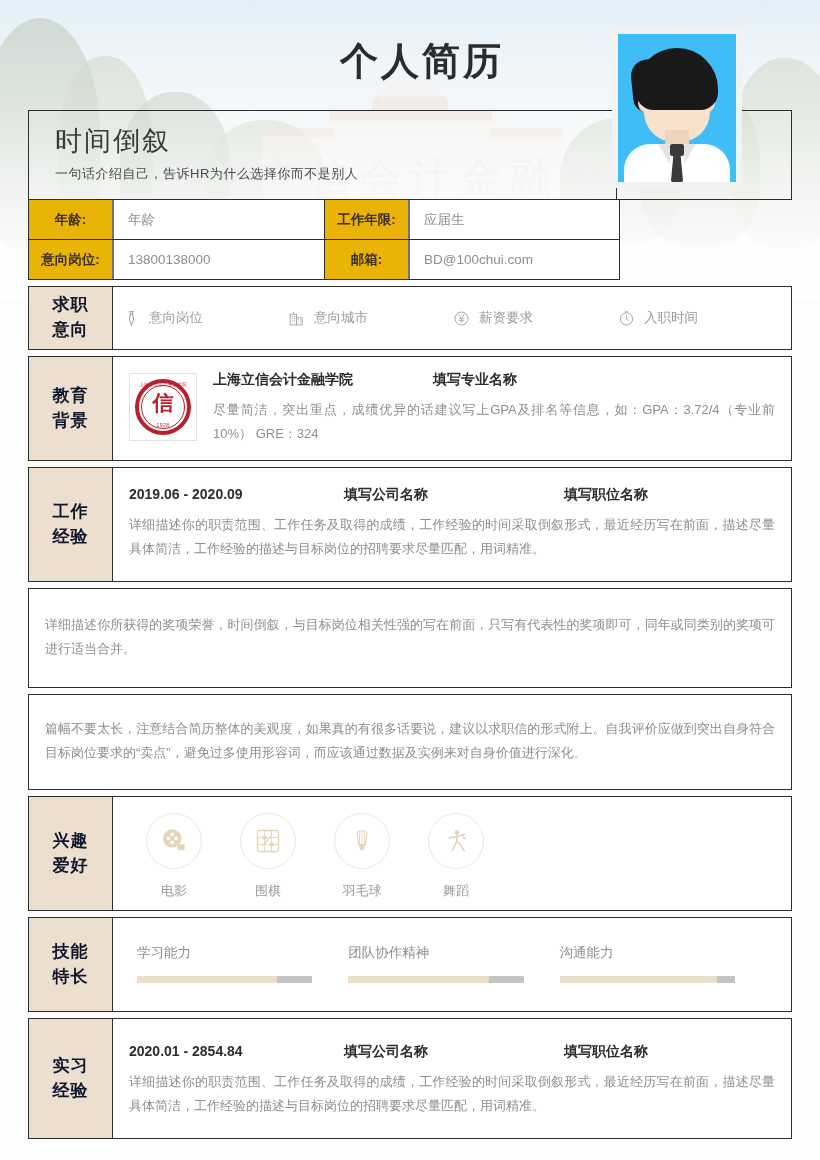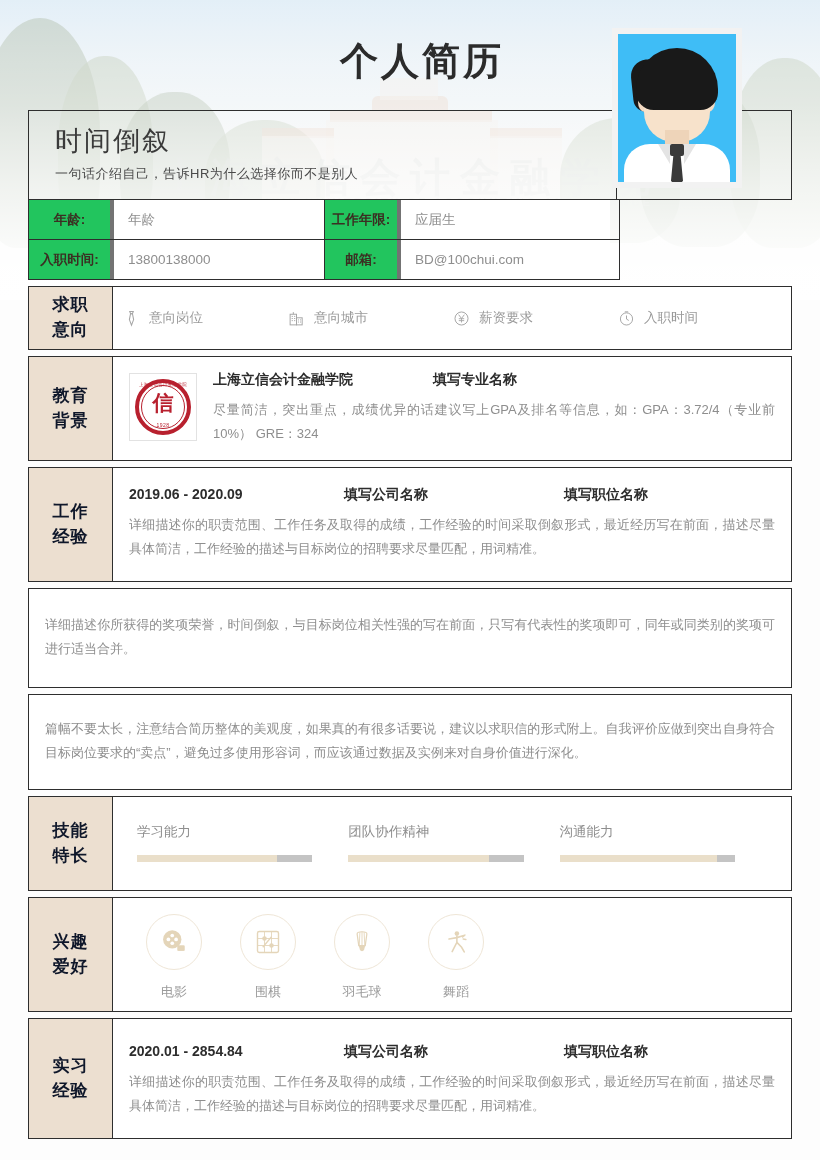--- a/index.html
+++ b/index.html
@@ -147,35 +147,35 @@
 
   
   .inforow {
     display: flex;
     border: 1px solid #2e2e2e;
     border-top: none;
     height: 40px;
     width: 592px;
   }
   .cell-lab {
-    background: #22c55e;
+    background: #eab308;
     color: #3b2f22;
     font-size: 13.5px; font-weight: 700;
     display:flex; align-items:center; justify-content:center;
-    border-right: 4px solid #737373;
+    border-right: 2px solid #737373;
   }
   .cell-val {
     display:flex; align-items:center;
     padding-left: 14px;
     font-size: 13.5px; color:#8e8e8e;
     background: #ffffff;
   }
   .w-lab-a { width: 85px; }
   .w-val-a { width: 211px; border-right: 1px solid #2e2e2e; }
-  .w-lab-b { width: 76px; }
+  .w-lab-b { width: 85px; }
   .w-val-b { width: 209px; }
 
   
   .section {
     display: flex;
     border: 1px solid #2e2e2e;
     margin-top: 6px;
     background: #ffffff;
   }
   .sec-label {
@@ -338,21 +338,21 @@
       <div class="ident-photo"></div>
     </div>
 
     <div class="inforow">
       <div class="cell-lab w-lab-a">年龄:</div>
       <div class="cell-val w-val-a">年龄</div>
       <div class="cell-lab w-lab-b">工作年限:</div>
       <div class="cell-val w-val-b">应届生</div>
     </div>
     <div class="inforow">
-      <div class="cell-lab w-lab-a">入职时间:</div>
+      <div class="cell-lab w-lab-a">意向岗位:</div>
       <div class="cell-val w-val-a">13800138000</div>
       <div class="cell-lab w-lab-b">邮箱:</div>
       <div class="cell-val w-val-b">BD@100chui.com</div>
     </div>
 
     <div class="section" style="margin-top:6px;">
       <div class="sec-label">
         <span>求职</span>
         <span>意向</span>
       </div>
@@ -444,49 +444,20 @@
 
     <div class="section">
       <div class="sec-body" style="padding:24px 16px 26px 16px;">
         <div class="entry-desc">详细描述你所获得的奖项荣誉，时间倒叙，与目标岗位相关性强的写在前面，只写有代表性的奖项即可，同年或同类别的奖项可进行适当合并。</div>
       </div>
     </div>
 
     <div class="section">
       <div class="sec-body" style="padding:22px 16px 24px 16px;">
         <div class="entry-desc">篇幅不要太长，注意结合简历整体的美观度，如果真的有很多话要说，建议以求职信的形式附上。自我评价应做到突出自身符合目标岗位要求的“卖点”，避免过多使用形容词，而应该通过数据及实例来对自身价值进行深化。</div>
-      </div>
-    </div>
-
-    <div class="section">
-      <div class="sec-label">
-        <span>技能</span>
-        <span>特长</span>
-      </div>
-      <div class="sec-body" style="padding:20px 16px 22px 16px;">
-        <div class="skills">
-          <div class="skill">
-            <div class="skill-name">学习能力</div>
-            <div class="bar">
-              <div class="bar-fill" id="sk0" style="width: 80%;"></div>
-            </div>
-          </div>
-          <div class="skill">
-            <div class="skill-name">团队协作精神</div>
-            <div class="bar">
-              <div class="bar-fill" id="sk1" style="width: 80%;"></div>
-            </div>
-          </div>
-          <div class="skill">
-            <div class="skill-name">沟通能力</div>
-            <div class="bar">
-              <div class="bar-fill" id="sk2" style="width: 90%;"></div>
-            </div>
-          </div>
-        </div>
       </div>
     </div>
 
     <div class="section">
       <div class="sec-label">
         <span>兴趣</span>
         <span>爱好</span>
       </div>
       <div class="sec-body" style="padding:0;">
         <div class="hobbies">
@@ -545,20 +516,49 @@
               </span>
             </div>
             <div class="hobby-label">舞蹈</div>
           </div>
         </div>
       </div>
     </div>
 
     <div class="section">
       <div class="sec-label">
+        <span>技能</span>
+        <span>特长</span>
+      </div>
+      <div class="sec-body" style="padding:20px 16px 22px 16px;">
+        <div class="skills">
+          <div class="skill">
+            <div class="skill-name">学习能力</div>
+            <div class="bar">
+              <div class="bar-fill" id="sk0" style="width: 80%;"></div>
+            </div>
+          </div>
+          <div class="skill">
+            <div class="skill-name">团队协作精神</div>
+            <div class="bar">
+              <div class="bar-fill" id="sk1" style="width: 80%;"></div>
+            </div>
+          </div>
+          <div class="skill">
+            <div class="skill-name">沟通能力</div>
+            <div class="bar">
+              <div class="bar-fill" id="sk2" style="width: 90%;"></div>
+            </div>
+          </div>
+        </div>
+      </div>
+    </div>
+
+    <div class="section">
+      <div class="sec-label">
         <span>实习</span>
         <span>经验</span>
       </div>
       <div class="sec-body" style="padding:24px 16px 20px 16px;">
         <div class="entry-head">
           <span class="eh-date">2020.01 - 2854.84</span>
           <span class="eh-org">填写公司名称</span>
           <span class="eh-role">填写职位名称</span>
         </div>
         <div class="entry-desc">详细描述你的职责范围、工作任务及取得的成绩，工作经验的时间采取倒叙形式，最近经历写在前面，描述尽量具体简洁，工作经验的描述与目标岗位的招聘要求尽量匹配，用词精准。</div>

